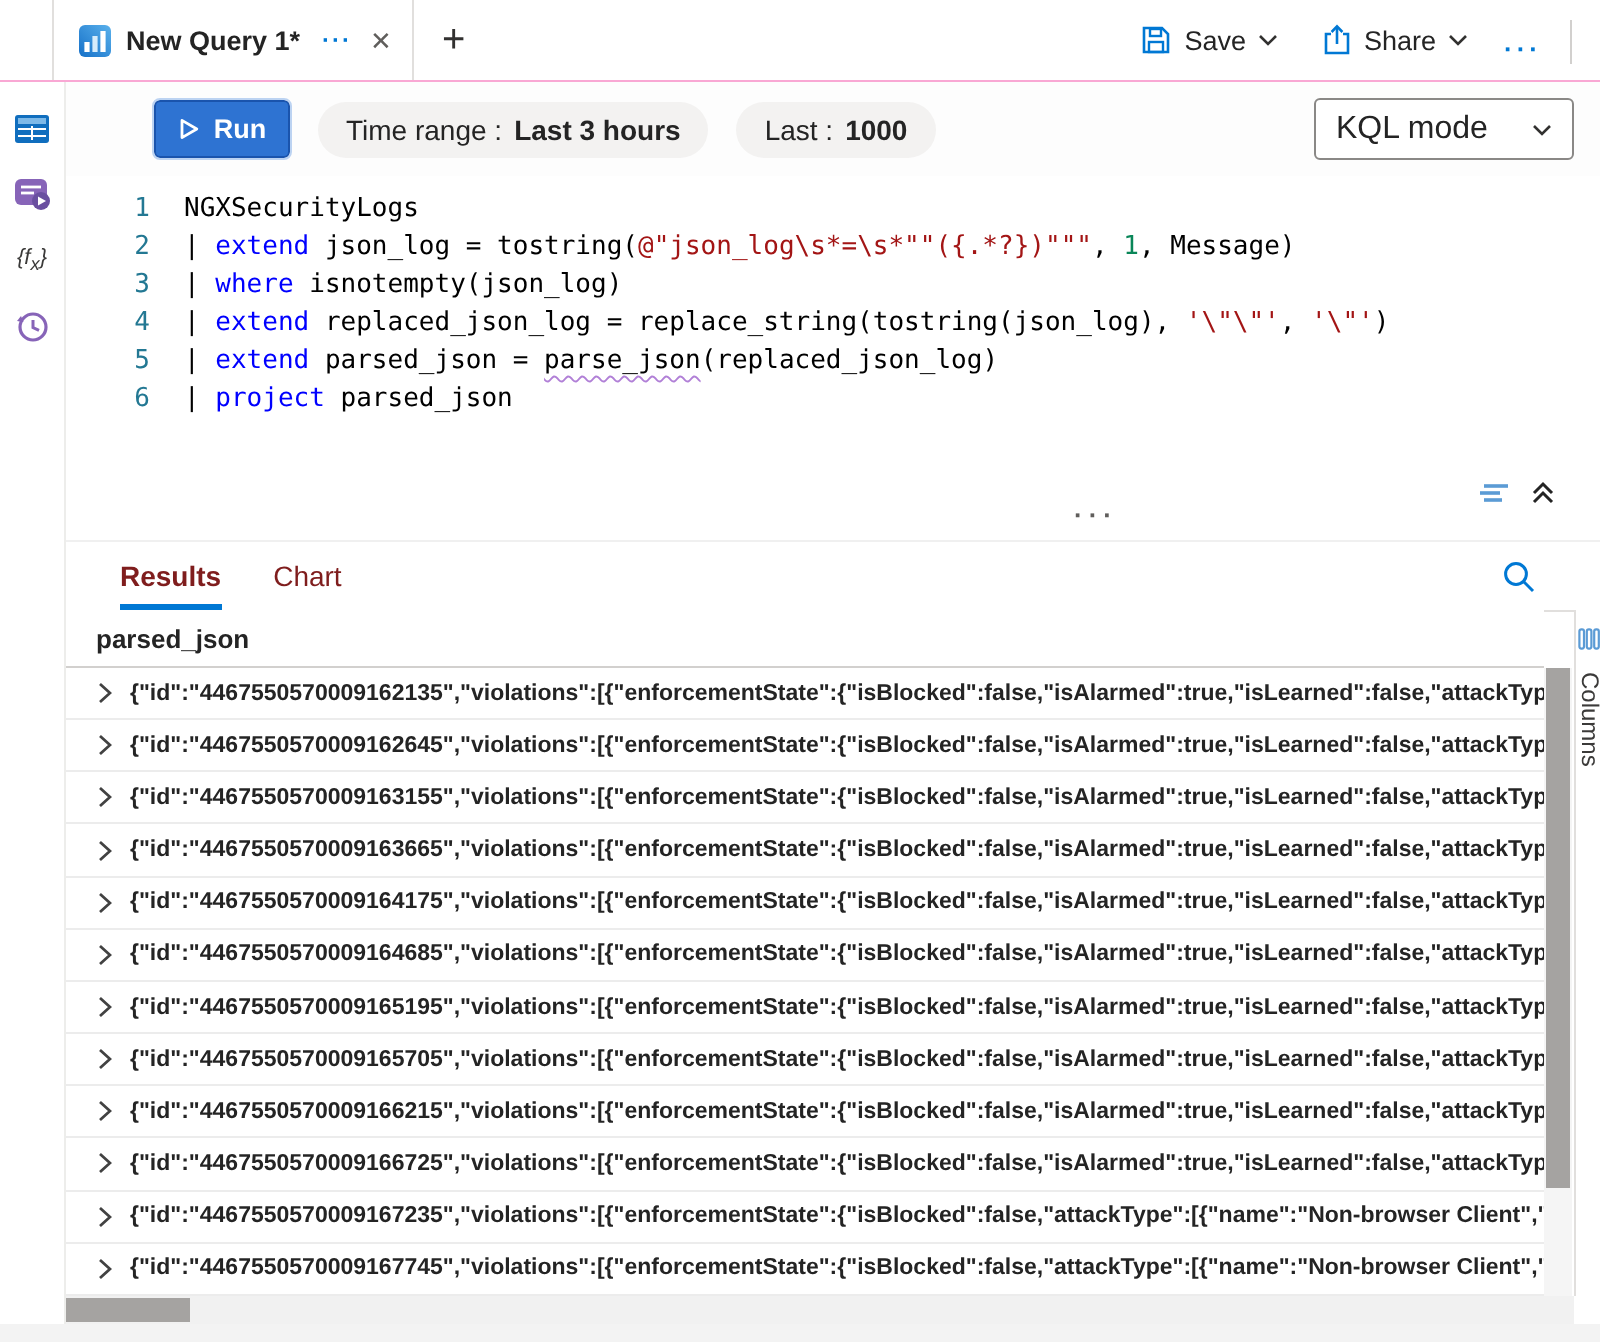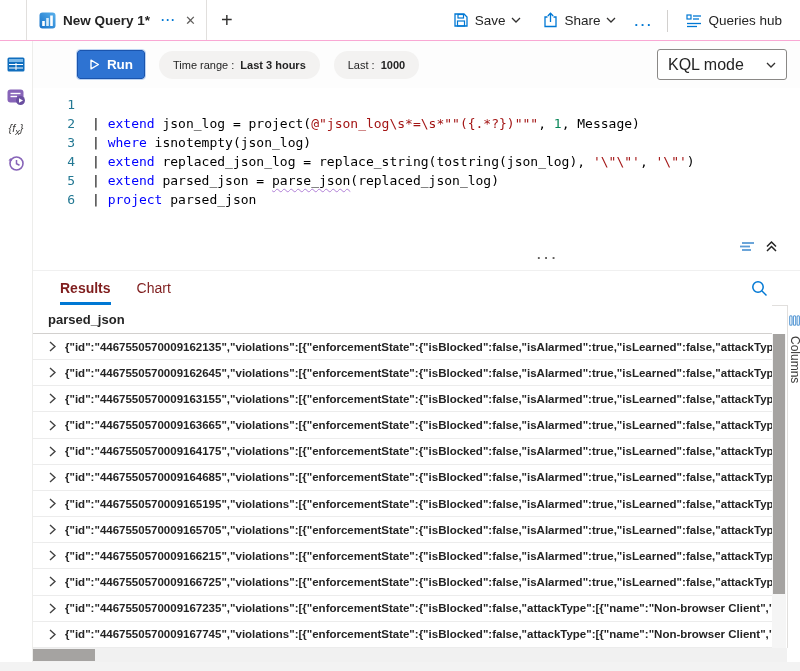--- a/index.html
+++ b/index.html
@@ -30,21 +30,21 @@
   .fx-label{font-size:11px;color:#3b3a39;font-style:italic;white-space:nowrap;}
 
   
   .toolbar{position:absolute;top:41px;left:33px;right:0;height:47px;background:#fdfdfd;
            display:flex;align-items:center;}
   .run-btn{margin-left:44px;width:66px;height:27px;background:var(--run);border:1px solid #1a54ad;
            outline:1px solid #bcd3f2;border-radius:3px;display:flex;align-items:center;justify-content:center;
            gap:7px;cursor:pointer;}
   .run-btn span{color:#fff;font-size:13.5px;font-weight:600;}
   .pill{background:#f3f2f1;border-radius:14px;height:28px;display:flex;align-items:center;
-        padding:0 14px;gap:6px;margin-left:14px;font-size:11px;cursor:pointer;}
+        padding:0 14px;gap:6px;margin-left:14px;font-size:14px;cursor:pointer;}
   .pill b{font-weight:700;}
   .mode-select{margin-left:auto;margin-right:13px;width:108px;height:29px;border:1px solid #8a8886;
         border-radius:3px;background:#fff;display:flex;align-items:center;justify-content:space-between;
         padding:0 10px;font-size:16px;cursor:pointer;}
 
   
   .editor{position:absolute;top:88px;left:33px;right:0;height:150px;background:#fff;
           font-family:"DejaVu Sans Mono","Liberation Mono",monospace;font-size:13px;cursor:text;}
   .code-line{display:flex;line-height:19px;white-space:pre;}
   .editor-pad{height:7px;}
@@ -134,30 +134,20 @@
           <line x1="7.5" y1="10" x2="7.5" y2="1.5" stroke="#0078d4" stroke-width="1.3"></line>
           <polyline points="4.8,4 7.5,1.2 10.2,4" fill="none" stroke="#0078d4" stroke-width="1.3"></polyline>
         </svg>
         <span>Share</span>
         <svg width="10" height="6" viewBox="0 0 10 6">
           <polyline points="1,1 5,5 9,1" fill="none" stroke="#323130" stroke-width="1.3"></polyline>
           </svg>
       </div>
       <span class="dots">···</span>
       <div class="tb-sep"></div>
-      <div class="tb-btn">
-        <svg width="16" height="14" viewBox="0 0 16 14">
-          <rect x="1" y="1" width="4" height="4" fill="none" stroke="#0078d4" stroke-width="1.2"></rect>
-          <line x1="7" y1="2" x2="15" y2="2" stroke="#0078d4" stroke-width="1.3"></line>
-          <line x1="7" y1="5" x2="13" y2="5" stroke="#0078d4" stroke-width="1.3"></line>
-          <line x1="1" y1="9.5" x2="15" y2="9.5" stroke="#0078d4" stroke-width="1.3"></line>
-          <line x1="1" y1="12.5" x2="11" y2="12.5" stroke="#0078d4" stroke-width="1.3"></line>
-        </svg>
-        <span>Queries hub</span>
-      </div>
     </div>
   </div>
 
   <div class="sidebar">
     <div class="sb-icon">
       <svg width="18" height="15" viewBox="0 0 18 15">
         <rect x="0.5" y="0.5" width="17" height="14" rx="1.5" fill="#106ebe"></rect>
         <rect x="2" y="2" width="14" height="3" fill="#7db9e8"></rect>
         <line x1="2" y1="7.5" x2="16" y2="7.5" stroke="#fff" stroke-width="1"></line>
         <line x1="2" y1="11" x2="16" y2="11" stroke="#fff" stroke-width="1"></line>
@@ -204,22 +194,22 @@
       <span>KQL mode</span>
       <svg width="10" height="6" viewBox="0 0 10 6">
         <polyline points="1,1 5,5 9,1" fill="none" stroke="#323130" stroke-width="1.3"></polyline>
         </svg>
     </div>
   </div>
 
   <div class="editor">
     <div class="editor-pad"></div>
     <div id="editor-lines">
-        <div class="code-line"><span class="line-num">1</span></div>
-        <div class="code-line"><span class="line-num">2</span><span class="c-pl">| </span><span class="c-kw">extend</span><span class="c-pl"> json_log = project(</span><span class="c-str">@"json_log\s*=\s*""({.*?})"""</span><span class="c-pl">, </span><span class="c-num">1</span><span class="c-pl">, Message)</span></div>
+        <div class="code-line"><span class="line-num">1</span><span class="c-pl">NGXSecurityLogs</span></div>
+        <div class="code-line"><span class="line-num">2</span><span class="c-pl">| </span><span class="c-kw">extend</span><span class="c-pl"> json_log = tostring(</span><span class="c-str">@"json_log\s*=\s*""({.*?})"""</span><span class="c-pl">, </span><span class="c-num">1</span><span class="c-pl">, Message)</span></div>
         <div class="code-line"><span class="line-num">3</span><span class="c-pl">| </span><span class="c-kw">where</span><span class="c-pl"> isnotempty(json_log)</span></div>
         <div class="code-line"><span class="line-num">4</span><span class="c-pl">| </span><span class="c-kw">extend</span><span class="c-pl"> replaced_json_log = replace_string(tostring(json_log), </span><span class="c-str">'\"\"'</span><span class="c-pl">, </span><span class="c-str">'\"'</span><span class="c-pl">)</span></div>
         <div class="code-line"><span class="line-num">5</span><span class="c-pl">| </span><span class="c-kw">extend</span><span class="c-pl"> parsed_json = </span><span class="c-pl c-sq">parse_json</span><span class="c-pl">(replaced_json_log)</span></div>
         <div class="code-line"><span class="line-num">6</span><span class="c-pl">| </span><span class="c-kw">project</span><span class="c-pl"> parsed_json</span></div>
       </div>
   </div>
 
   <div class="pane-icons">
     <span class="ic">
       <svg width="16" height="12" viewBox="0 0 16 12">

